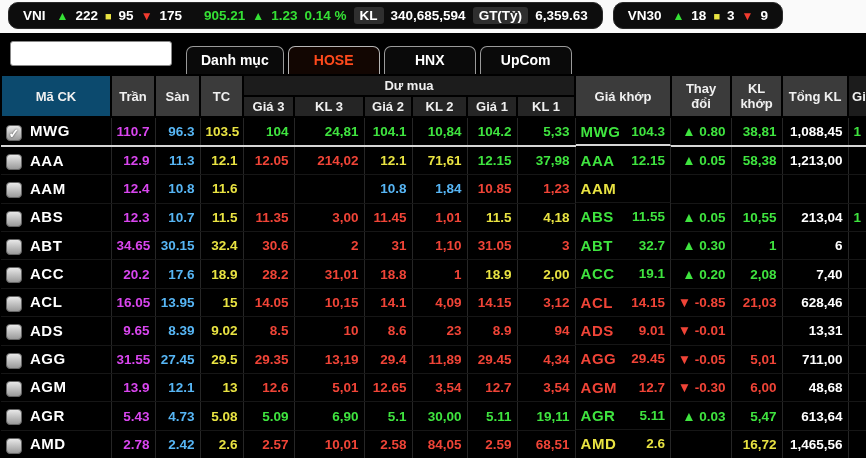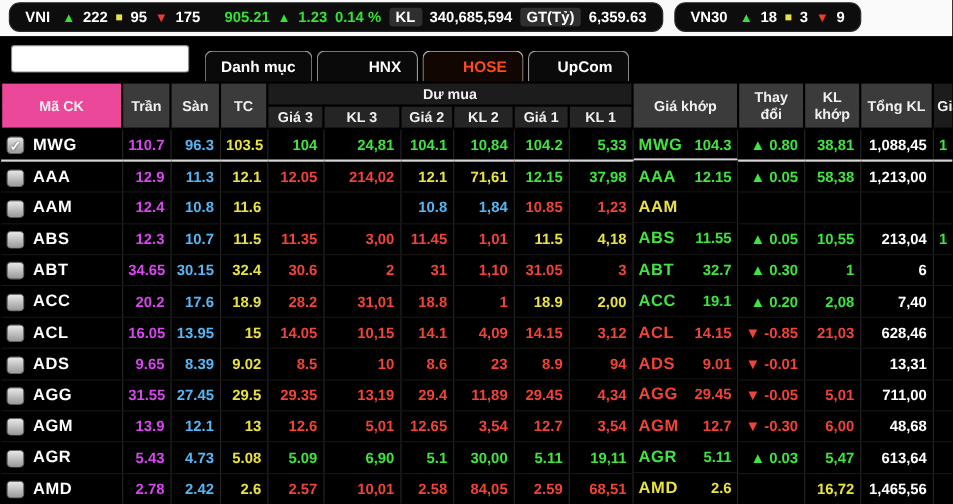--- a/index.html
+++ b/index.html
@@ -20,30 +20,30 @@
   .gap8 { width:8px; }
 
   
   .toolbar { height:41px; background:#000; display:flex; align-items:center; padding:0 8px 0 10px; }
   .search-input { width:162px; height:25px; border:1px solid #888; border-radius:3px; background:#fff; outline:none;
                   font-family:"Liberation Sans",sans-serif; font-weight:700; font-size:13px; padding:0 6px; }
   .search-btn { margin-left:10px; height:25px; padding:0 16px; border:1px solid #e0634f; border-radius:7px;
                 background:linear-gradient(#d94f38,#a82e1c); color:#fff; font-size:13.5px; font-weight:700;
                 font-family:"Liberation Sans",sans-serif; cursor:pointer; }
   .tabs { display:flex; align-items:flex-end; margin-left:14px; gap:4px; height:100%; }
-  .tab { min-width:92px; text-align:right; padding:5px 14px 6px; border:1px solid #9a9a9a; border-bottom:none;
+  .tab { min-width:92px; text-align:center; padding:5px 14px 6px; border:1px solid #9a9a9a; border-bottom:none;
          border-radius:7px 7px 0 0; background:#0a0a0a; color:#fff; font-size:14px; cursor:pointer; }
   .tab.active { color:#ff4a1c; background:#120602; border-color:#b5b5b5; }
   .market-status { margin-left:auto; color:#fff; font-size:14.5px; padding-right:4px; white-space:nowrap; }
 
   
   table { border-collapse:collapse; table-layout:fixed; width:866px; background:#000; }
   th { font-size:13px; color:#f0f0f0; border:2px solid #000; padding:0 3px; height:21px; }
   th.hl { background:#3b3b3b; }
-  th.mk { background:#ec4899;margin-left:16px; }
+  th.mk { background:#0c4a6e;margin-left:16px; }
   th.grp { background:#1c1c1c; }
   th.sub { background:#252525; }
   td.cell { height:28.4px; font-size:13.5px; padding:0 5px; border-right:1px solid #262626; border-bottom:1px solid #161616;
             overflow:hidden; white-space:nowrap; background:#000; }
   td.num { text-align:right; }
   tr.selected td { border-bottom:2px solid #d6d6d6; }
   .c-up { color:#3fe43f; } .c-down { color:#f04437; } .c-ceil { color:#d946ef; }
   .c-floor { color:#57b6f5; } .c-ref { color:#e9e342; } .c-white { color:#fff; }
   .code-cell { color:#fff; }
   .code { font-size:15px; color:#fff; letter-spacing:.5px; }
@@ -87,22 +87,22 @@
       <span>3</span>
       <span class="tri-down">▼</span>
       <span>9</span>
     </div>
   </div>
 
   <div class="toolbar">
     <input class="search-input" type="text" value="" style="">
     <div class="tabs">
         <div class="tab">Danh mục</div>
+        <div class="tab active">HOSE</div>
         <div class="tab">HNX</div>
-        <div class="tab active">HOSE</div>
         <div class="tab">UpCom</div>
       </div>
   </div>
 
   <table>
     <colgroup>
       <col style="width:110px">
         <col style="width:44px">
         <col style="width:45px">
         <col style="width:43px">

